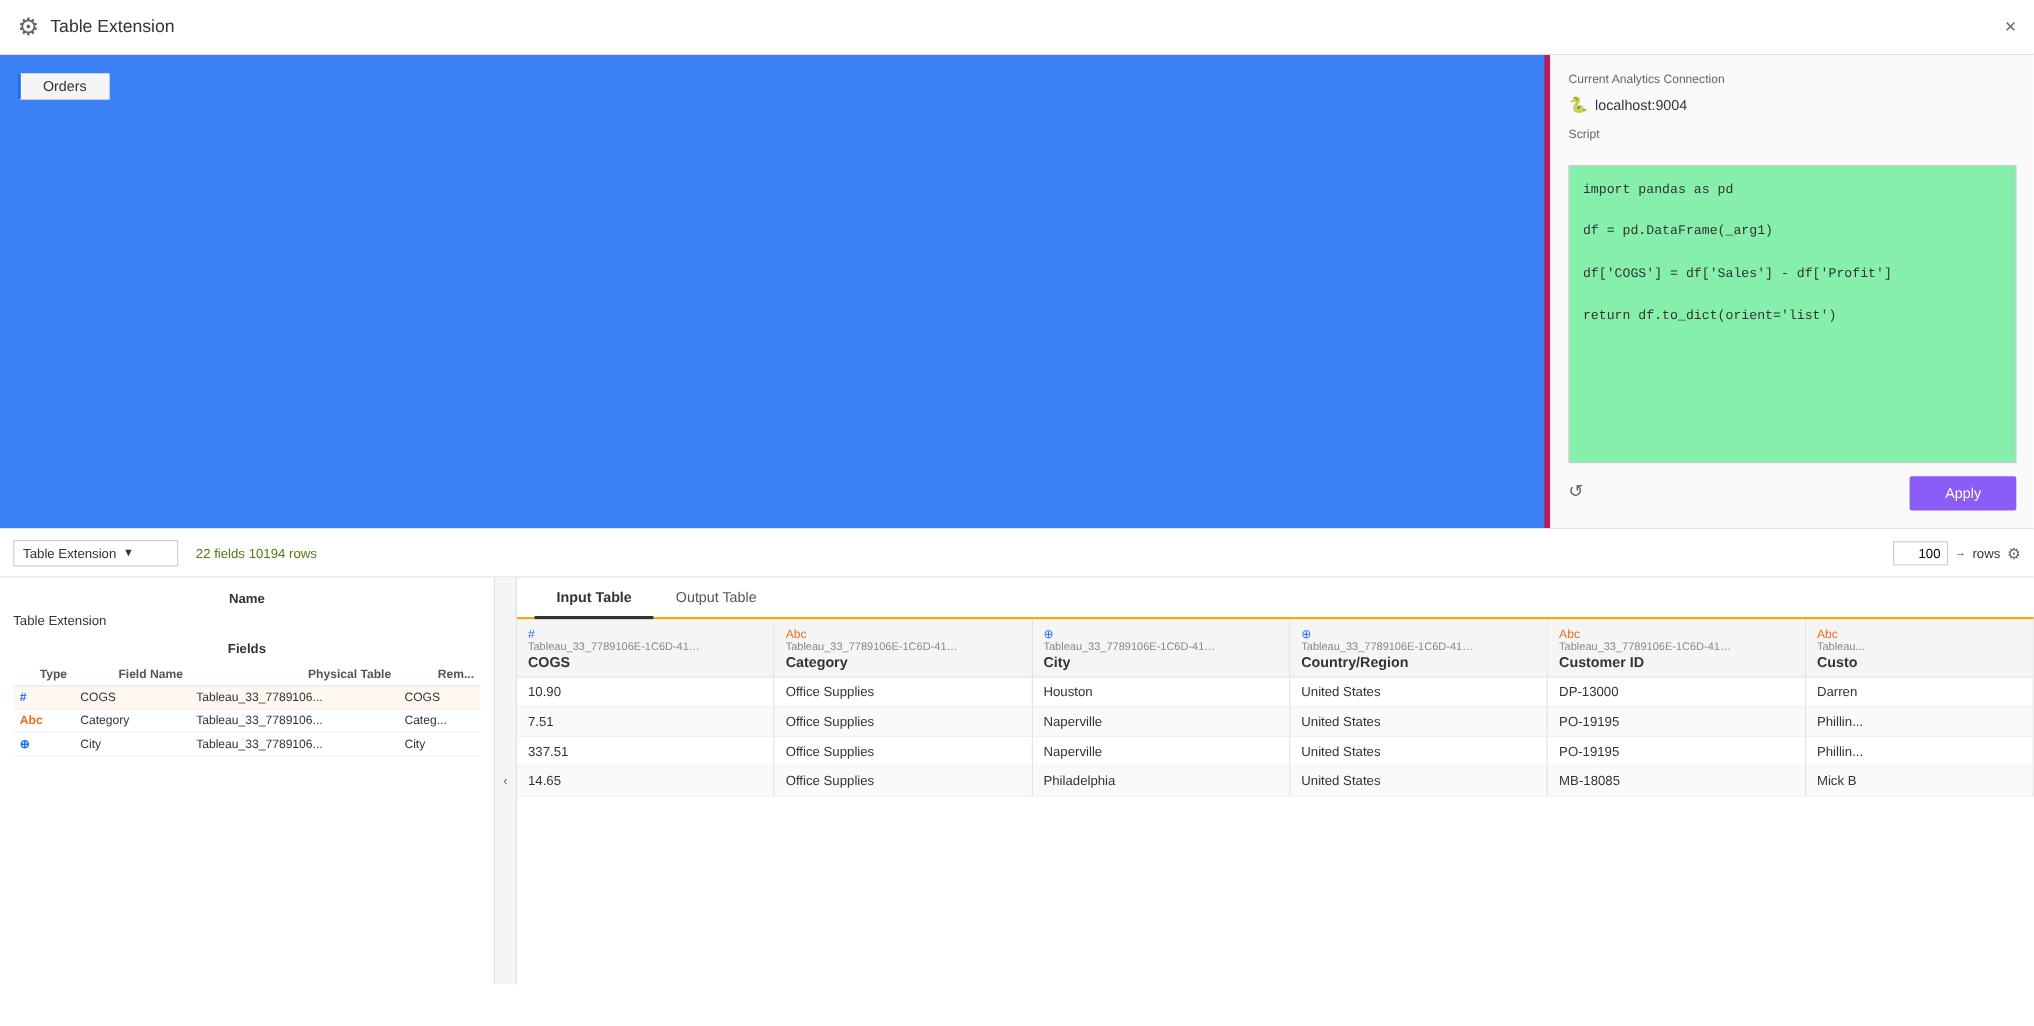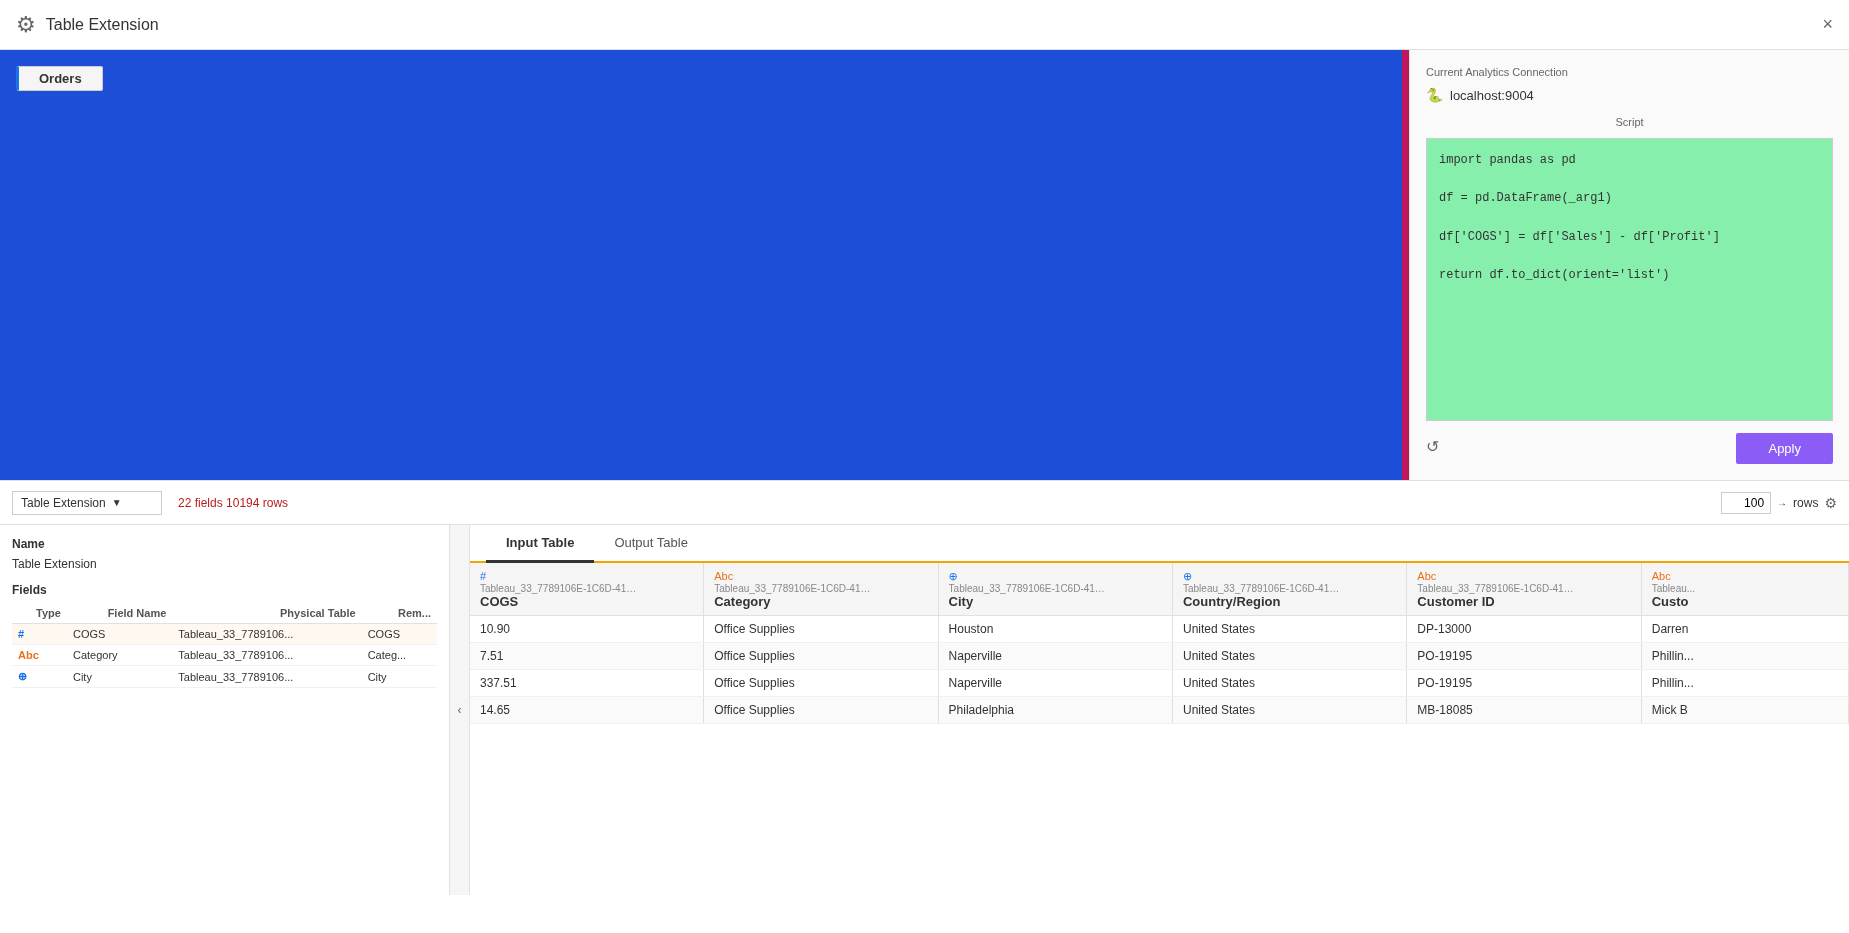--- a/index.html
+++ b/index.html
@@ -11,39 +11,39 @@
       padding: 8px 16px; border-bottom: 1px solid #e0e0e0; height: 50px;
       background: #fff;
     }
     .title-bar-left { display: flex; align-items: center; gap: 10px; }
     .title-icon { font-size: 22px; color: #666; }
     .title-text { font-size: 16px; font-weight: 500; color: #333; }
     .close-btn { font-size: 18px; color: #666; cursor: pointer; background: none; border: none; }
 
     
     .canvas-area {
-      flex: 1; background: #1d4ed8; padding: 16px; border-right: 7px solid #be185d;
-      min-height: 380px; position: relative; font-weight: bold;
+      flex: 1; background: #3b82f6; padding: 16px; border-right: 5px solid #be185d;
+      min-height: 380px; position: relative;
     }
     .source-tab {
       display: inline-block; padding: 4px 20px; background: #f5f5f5;
       border: 1px solid #ccc; border-radius: 2px; font-size: 13px;
       cursor: pointer; border-left: 3px solid #1a73e8;
     }
 
     
     .script-panel {
       width: 440px; background: #fafafa; border-left: 1px solid #e0e0e0;
       display: flex; flex-direction: column; padding: 16px;
       min-height: 380px;
     }
     .analytics-connection-label { font-size: 11px; color: #666; margin-bottom: 8px; }
     .analytics-server { display: flex; align-items: center; gap: 6px; font-size: 13px; color: #333; margin-bottom: 12px; }
     .python-icon { width: 18px; height: 18px; display: inline-flex; align-items: center; justify-content: center; font-size: 14px; }
-    .script-label { font-size: 11px; color: #666; margin-bottom: 10px; text-align: center; }
+    .script-label { font-size: 11px; color: #666; margin-bottom: 22px; }
     .script-editor {
       flex: 1; background: #86efac; border: 1px solid #ccc; padding: 12px;
       font-family: 'Courier New', monospace; font-size: 12px;
       line-height: 1.6; color: #333; white-space: pre; overflow: auto;
       min-height: 200px;
     }
     .script-toolbar { display: flex; justify-content: flex-end; padding-top: 4px; align-items: center; }
     .reset-icon { font-size: 16px; color: #666; cursor: pointer; margin-right: auto; margin-top: 4px; }
     .apply-btn {
       background: #8b5cf6; color: #fff; border: none; padding: 8px 32px;
@@ -55,35 +55,35 @@
       display: flex; align-items: center; padding: 8px 12px;
       border-bottom: 1px solid #e0e0e0; border-top: 1px solid #e0e0e0;
       background: #fff; height: 45px; gap: 16px;
     }
     .table-extension-select {
       display: flex; align-items: center; border: 1px solid #ccc;
       padding: 4px 8px; font-size: 12px; gap: 6px; cursor: pointer;
       background: #fff; min-width: 150px;
     }
     .dropdown-arrow { font-size: 10px; }
-    .fields-info { font-size: 12px; color: #b91c1c; }
+    .fields-info { font-size: 12px; color: #4d7c0f; }
     .rows-control { display: flex; align-items: center; gap: 6px; margin-left: auto; padding-left: 48px; }
     .rows-input { width: 50px; border: 1px solid #ccc; padding: 3px 6px; font-size: 12px; text-align: right; }
     .rows-label { font-size: 12px; color: #333; }
     .settings-icon { font-size: 14px; color: #666; cursor: pointer; }
 
     
     .bottom-section { display: flex; height: 370px; overflow: hidden; }
 
     
     .properties-panel {
       width: 450px; border-right: 1px solid #e0e0e0; padding: 12px;
       overflow-y: auto; background: #fff;
     }
-    .panel-section-title { font-size: 12px; font-weight: 600; color: #333; margin-bottom: 6px; }
+    .panel-section-title { font-size: 12px; font-weight: 600; color: #333; margin-bottom: 6px; text-align: center; }
     .panel-name-value { font-size: 12px; color: #333; margin-bottom: 12px; }
     .fields-table { width: 100%; border-collapse: collapse; font-size: 11px; }
     .fields-table th {
       text-align: right; padding: 4px 6px; font-weight: 600;
       border-bottom: 1px solid #e0e0e0; color: #555; margin-left: 38px;
     }
     .fields-table td { padding: 4px 6px; border-bottom: 1px solid #f0f0f0; }
     .type-icon { display: inline-flex; align-items: center; justify-content: center; font-size: 11px; }
     .type-number { color: #1a73e8; font-weight: bold; }
     .type-string { color: #e8711a; font-weight: bold; }

